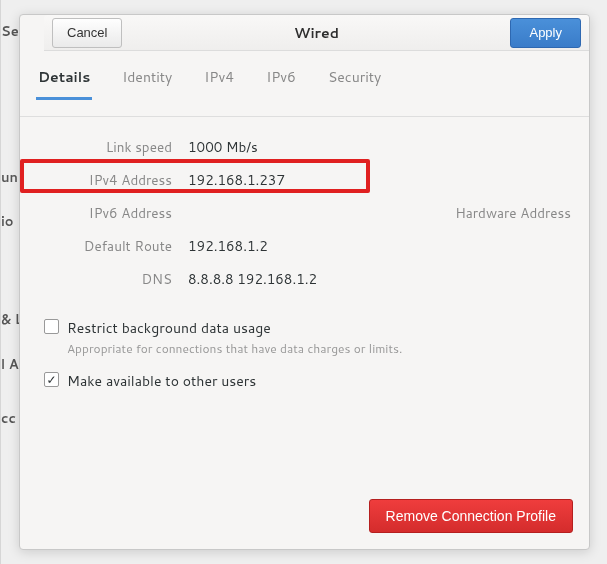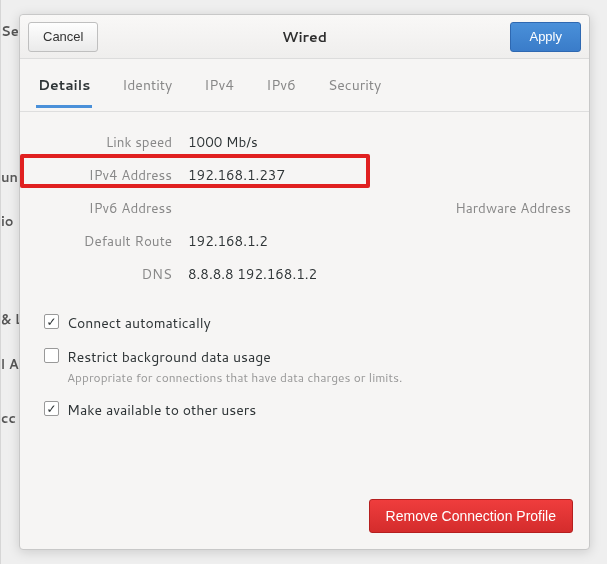--- a/index.html
+++ b/index.html
@@ -33,28 +33,29 @@
     width: 571px;
     height: 536px;
     background: #f6f5f4;
     border: 1px solid #c8c8c8;
     border-radius: 4px;
     box-shadow: 0 2px 12px rgba(0,0,0,0.15);
     display: flex;
     flex-direction: column;
   }
   .titlebar {
-    height: 44px;
+    height: 36px;
     display: flex;
     align-items: center;
     justify-content: space-between;
     padding: 0 8px;
     border-bottom: 1px solid #dcdcdc;
     background: linear-gradient(#f9f8f7,#efeeed);
     border-radius: 4px 4px 0 0;
+    margin-left: 24px;
   }
   .title {
     font-weight: bold;
     color: #2e2e2e;
     font-size: 14px;
   }
   .btn {
     height: 30px;
     padding: 0 14px;
     border: 1px solid #bfbfbf;
@@ -69,21 +70,21 @@
   .btn-apply {
     background: linear-gradient(#4a90d9,#3a7cc9);
     border: 1px solid #2e68b1;
     color: #fff;
     font-weight: 500;
     padding: 0 18px;
   }
   .tabs {
     display: flex;
     gap: 28px;
-    padding: 10px 16px 4px 16px;
+    padding: 10px 16px 17px 16px;
     border-bottom: 1px solid #dedede;
   }
   .tab {
     padding: 6px 2px 10px 2px;
     color: #888;
     font-size: 14px;
     cursor: pointer;
     margin-bottom: -1px;
   }
   .tab.active {
@@ -207,26 +208,20 @@
       <div class="info-label">Hardware Address</div>
 
       <div class="info-label">Default Route</div>
       <div class="info-value">192.168.1.2</div>
 
       <div class="info-label">DNS</div>
       <div class="info-value">8.8.8.8 192.168.1.2</div>
     </div>
 
     <div class="checks">
-      <div class="check-row">
-        <span class="checkbox checked"></span>
-        <div>
-          <div class="check-label">Connect automatically</div>
-        </div>
-      </div>
       <div class="check-row">
         <span class="checkbox"></span>
         <div>
           <div class="check-label">Restrict background data usage</div>
           <div class="check-sub">Appropriate for connections that have data charges or limits.</div>
         </div>
       </div>
       <div class="check-row">
         <span class="checkbox checked"></span>
         <div>

